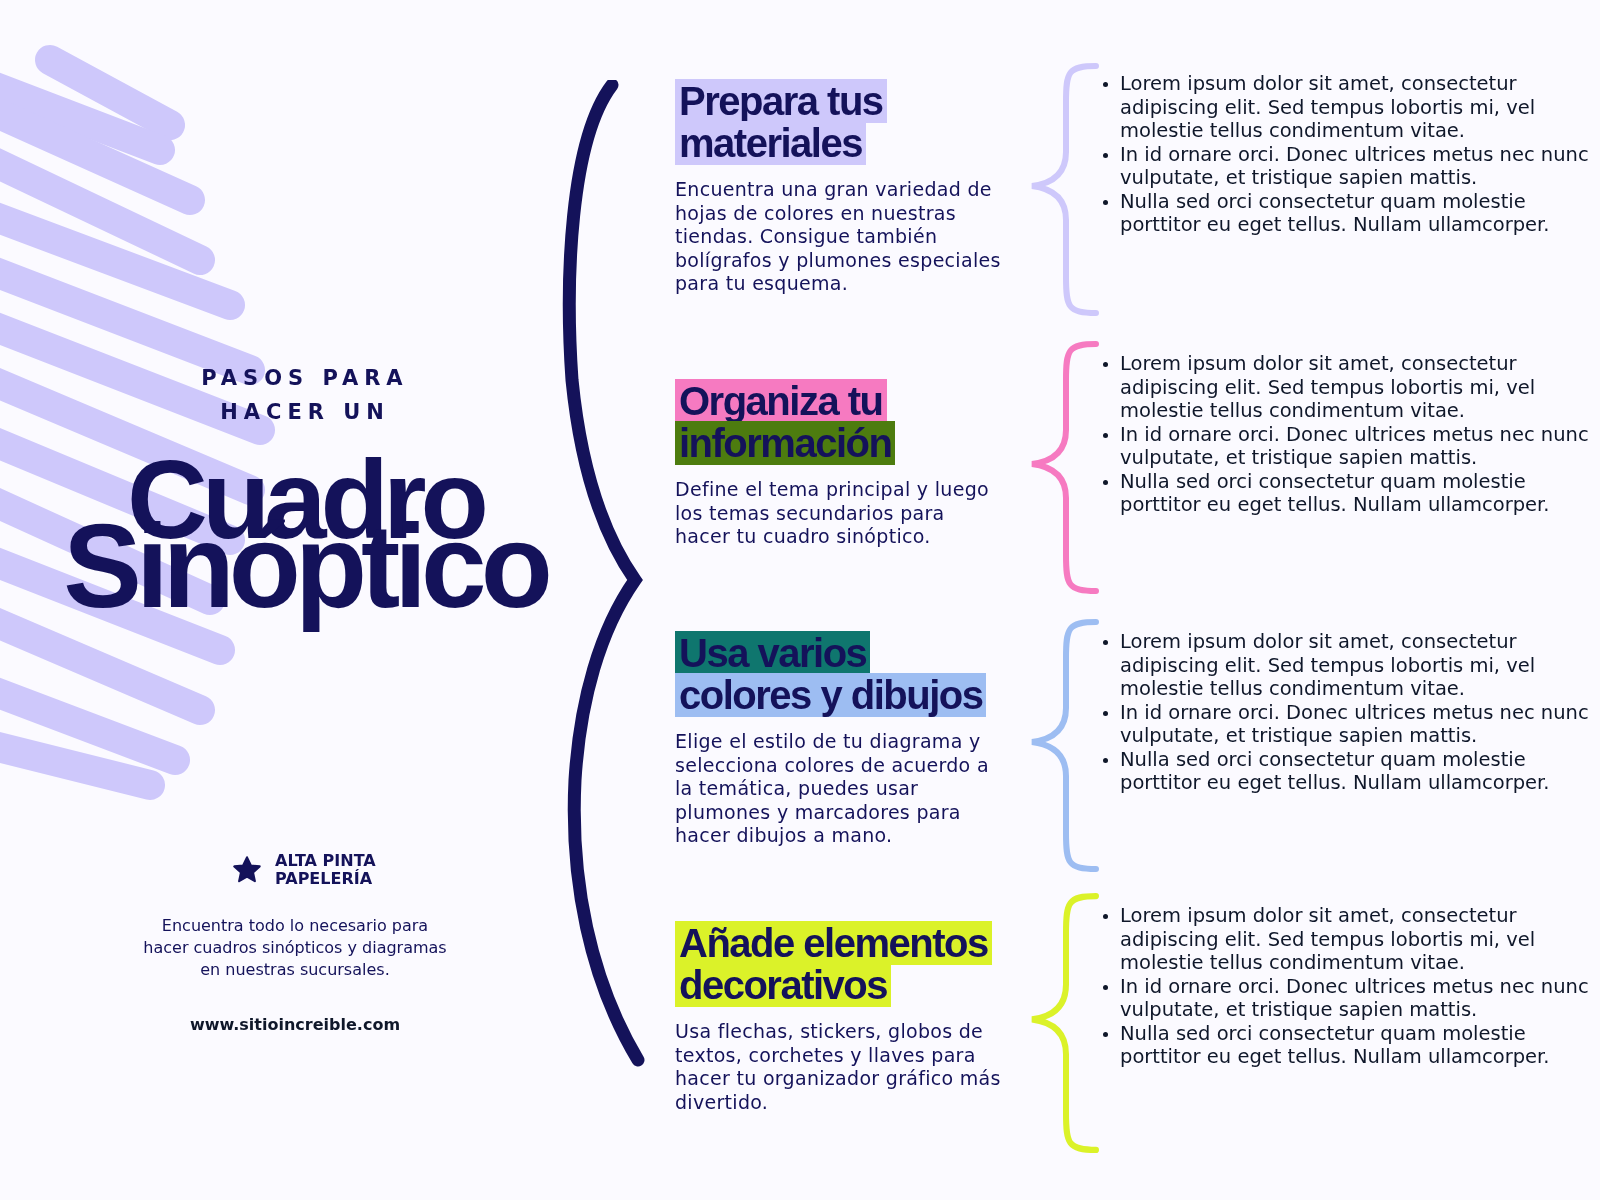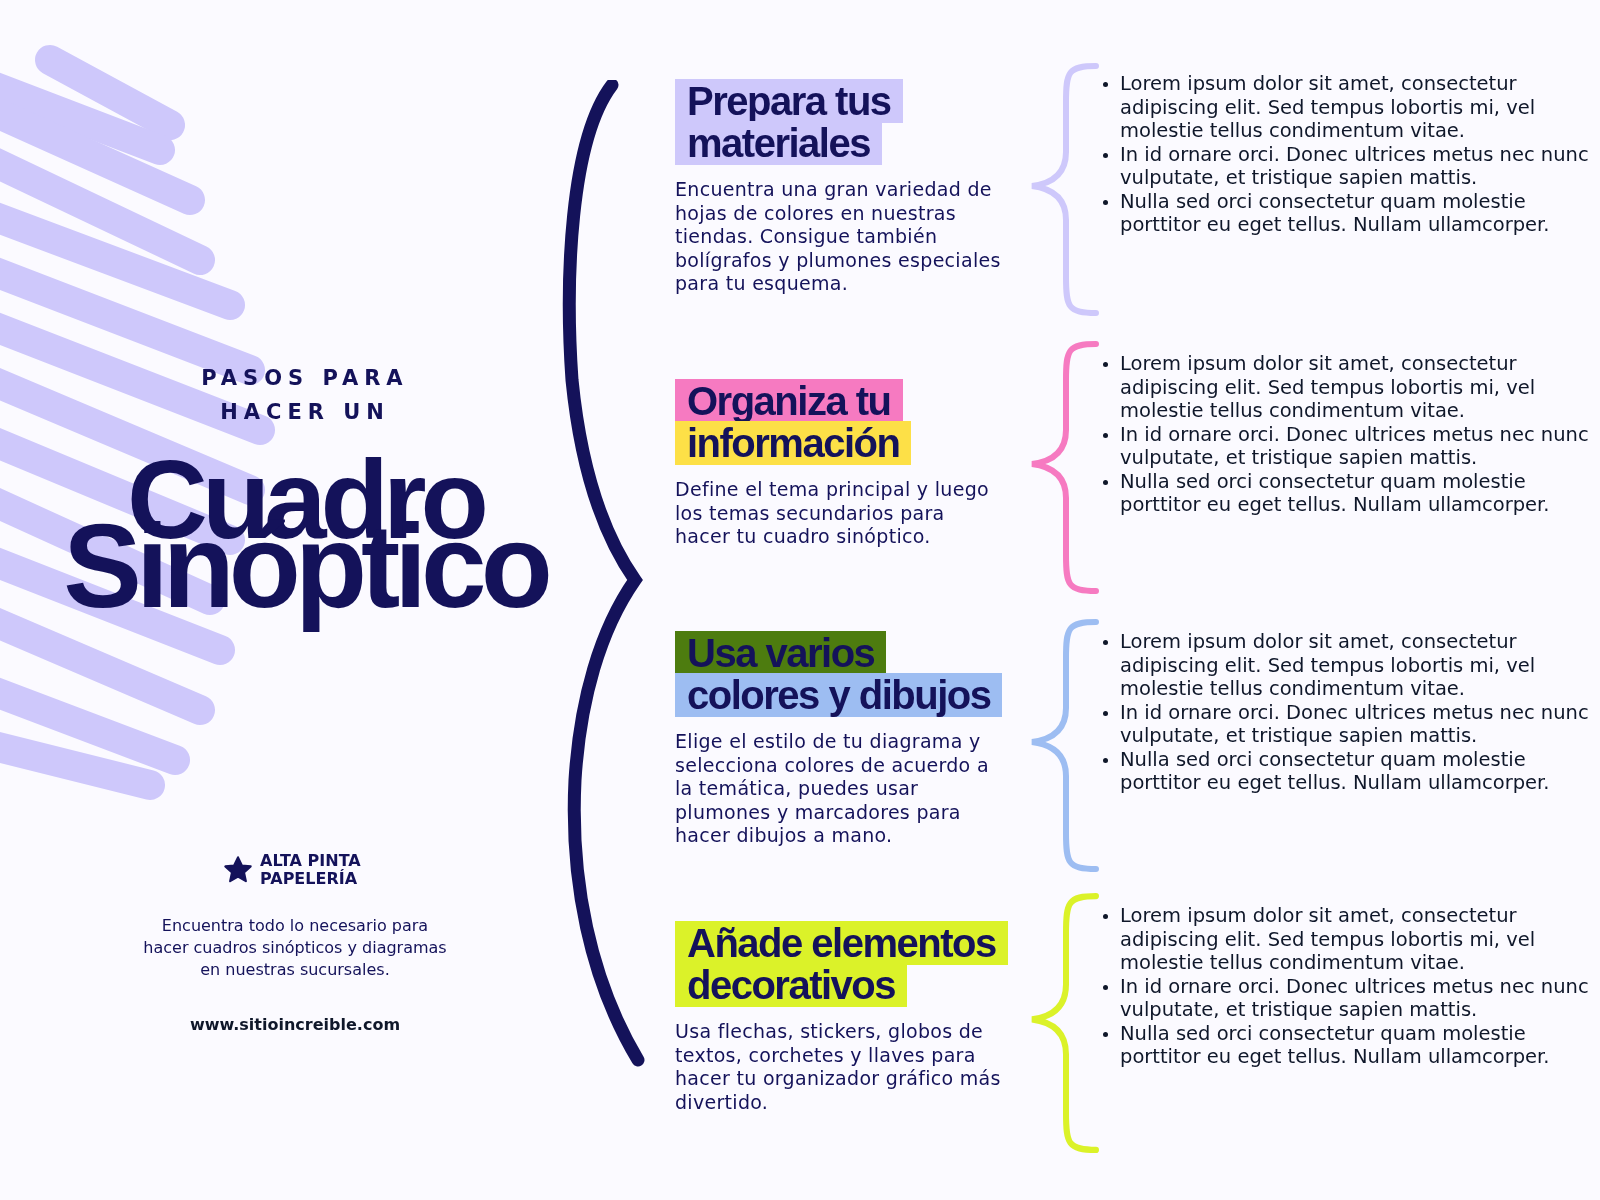--- a/index.html
+++ b/index.html
@@ -17,39 +17,39 @@
     }
     .kicker.l1 { top: 366px; }
     .kicker.l2 { top: 400px; }
     .big-title {
       position: absolute; left: 0; width: 610px; text-align: center;
       font-family: "Liberation Sans", sans-serif; font-weight: bold;
       font-size: 112px; letter-spacing: -6px; line-height: 100px; color: #14125a;
     }
     .big-title.l1 { top: 450px; }
     .big-title.l2 { top: 516px; font-size: 118px; }
-    .brand { position: absolute; left: 222px; top: 852px; display: flex; align-items: center; gap: 6px; }
+    .brand { position: absolute; left: 231px; top: 852px; display: flex; align-items: center; gap: 12px; }
     .brand svg { width: 32px; height: 32px; }
     .brand-text { font-family: "DejaVu Sans", sans-serif; font-weight: bold; font-size: 16px; line-height: 18px; color: #14125a; }
     .promo {
       position: absolute; left: 140px; top: 915px; width: 310px; text-align: center;
       font-family: "DejaVu Sans", sans-serif; font-size: 16px; line-height: 22px; color: #14125a;
     }
     .website {
       position: absolute; left: 140px; top: 1015px; width: 310px; text-align: center;
       font-family: "DejaVu Sans", sans-serif; font-weight: bold; font-size: 16px; color: #0f172a;
     }
     .big-brace { position: absolute; left: 560px; top: 80px; width: 110px; height: 1000px; z-index: 1; }
 
     .step { position: absolute; left: 675px; width: 380px; z-index: 2; }
     .step-title {
       font-family: "Liberation Sans", sans-serif; font-weight: bold;
       font-size: 40px; line-height: 42px; letter-spacing: -1.5px; color: #14125a;
     }
-    .step-title span { display: inline; padding: 0 12px; box-decoration-break: clone; -webkit-box-decoration-break: clone; }
+    .step-title span { display: inline; padding: 0 4px; box-decoration-break: clone; -webkit-box-decoration-break: clone; }
     .step-desc {
       margin-top: 14px; font-family: "DejaVu Sans", sans-serif; font-size: 19px;
       line-height: 23.5px; letter-spacing: 0.3px; color: #14125a; width: 330px;
     }
     .step-1 { top: 80px; }
     .step-2 { top: 380px; }
     .step-3 { top: 632px; }
     .step-4 { top: 922px; }
 
     .small-brace { position: absolute; left: 1028px; width: 100px; z-index: 2; }
@@ -119,36 +119,36 @@
 </svg>
 <ul class="bullets" style="top:72px">
   <li>Lorem ipsum dolor sit amet, consectetur adipiscing elit. Sed tempus lobortis mi, vel molestie tellus condimentum vitae.</li>
   <li>In id ornare orci. Donec ultrices metus nec nunc vulputate, et tristique sapien mattis.</li>
   <li>Nulla sed orci consectetur quam molestie porttitor eu eget tellus. Nullam ullamcorper.</li>
 </ul>
 
 <div class="step step-2">
   <div class="step-title">
     <span style="background:#f67ac1">Organiza tu</span><br>
-    <span style="background:#fde047">información</span>
+    <span style="background:#4d7c0f">información</span>
   </div>
   <div class="step-desc">Define el tema principal y luego  los temas secundarios para hacer tu cuadro sinóptico.</div>
 </div>
 <svg class="small-brace" style="top:340px;height:255px" viewBox="0 0 100 255" preserveAspectRatio="none">
   <path d="M68 4 C40 4,38 10,38 40 L38 90 C38 115,20 122,4 124 C20 126,38 133,38 158 L38 215 C38 245,40 251,68 251" fill="none" stroke="#f67ac1" stroke-width="6" stroke-linecap="round"></path>
 </svg>
 <ul class="bullets" style="top:352px">
   <li>Lorem ipsum dolor sit amet, consectetur adipiscing elit. Sed tempus lobortis mi, vel molestie tellus condimentum vitae.</li>
   <li>In id ornare orci. Donec ultrices metus nec nunc vulputate, et tristique sapien mattis.</li>
   <li>Nulla sed orci consectetur quam molestie porttitor eu eget tellus. Nullam ullamcorper.</li>
 </ul>
 
 <div class="step step-3">
   <div class="step-title">
-    <span style="background:#4d7c0f">Usa varios</span><br>
+    <span style="background:#0f766e">Usa varios</span><br>
     <span style="background:#9dbdf2">colores y dibujos</span>
   </div>
   <div class="step-desc">Elige el estilo de tu diagrama y selecciona colores de acuerdo a la temática, puedes usar plumones y marcadores para hacer dibujos a mano.</div>
 </div>
 <svg class="small-brace" style="top:618px;height:255px" viewBox="0 0 100 255" preserveAspectRatio="none">
   <path d="M68 4 C40 4,38 10,38 40 L38 90 C38 115,20 122,4 124 C20 126,38 133,38 158 L38 215 C38 245,40 251,68 251" fill="none" stroke="#9dbdf2" stroke-width="6" stroke-linecap="round"></path>
 </svg>
 <ul class="bullets" style="top:630px">
   <li>Lorem ipsum dolor sit amet, consectetur adipiscing elit. Sed tempus lobortis mi, vel molestie tellus condimentum vitae.</li>
   <li>In id ornare orci. Donec ultrices metus nec nunc vulputate, et tristique sapien mattis.</li>

